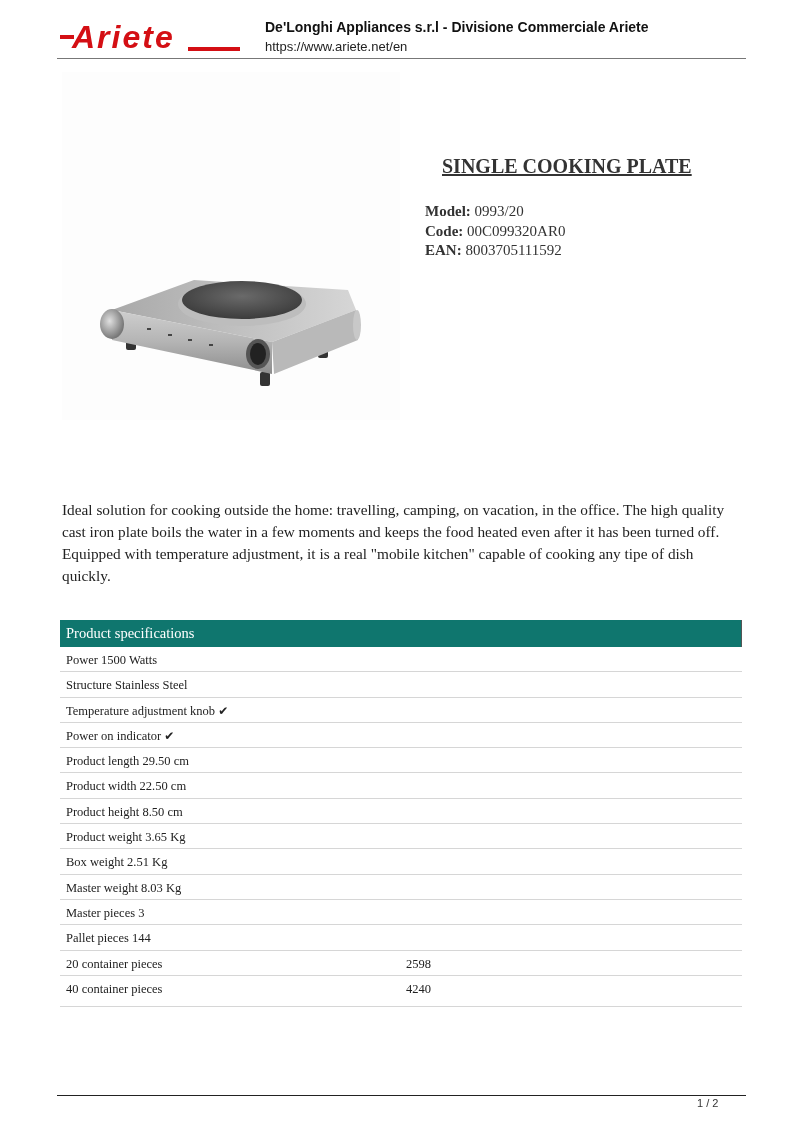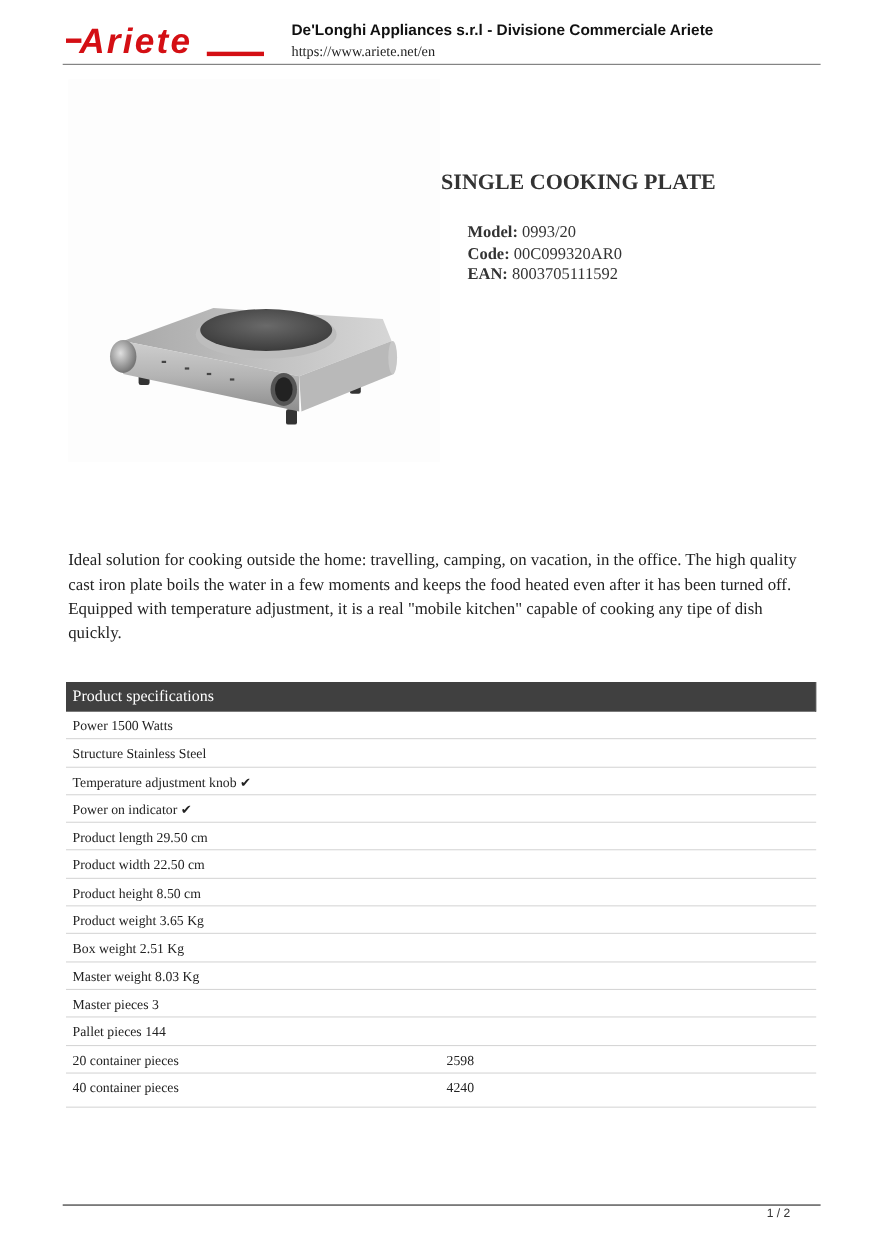--- a/index.html
+++ b/index.html
@@ -2,38 +2,38 @@
 <html><head>
 <meta charset="utf-8">
 <style>
   html, body { margin: 0; padding: 0; background: #ffffff; }
   body { width: 802px; height: 1134px; position: relative; overflow: hidden; color: #222; }
   .page { position: absolute; inset: 0; }
 
   
   .logo { position: absolute; left: 60px; top: 20px; width: 180px; height: 34px; }
   .company { position: absolute; left: 265px; top: 19px; font-family: "Liberation Sans", sans-serif; font-weight: bold; font-size: 14px; color: #111; white-space: nowrap; }
-  .url { position: absolute; left: 265px; top: 39px; font-family: Liberation Serif, serif; font-size: 13px; color: #222; white-space: nowrap; }
+  .url { position: absolute; left: 265px; top: 39px; font-family: Liberation Sans, sans-serif; font-size: 13px; color: #222; white-space: nowrap; }
   .header-rule { position: absolute; left: 57px; top: 58px; width: 689px; height: 1px; background: #777; }
 
   
   .product-image { position: absolute; left: 62px; top: 72px; width: 338px; height: 348px; background: #fdfdfd; }
   .product-image svg { position: absolute; left: 0; top: 0; }
 
   
-  .title { position: absolute; left: 401px; top: 155px; font-family: "Liberation Serif", serif; font-weight: bold; font-size: 20px; color: #333; white-space: nowrap; letter-spacing: 0; }
+  .title { position: absolute; left: 442px; top: 155px; font-family: "Liberation Serif", serif; font-weight: bold; font-size: 20px; color: #333; white-space: nowrap; letter-spacing: 0; text-decoration: underline; }
   .meta { position: absolute; left: 425px; top: 202px; font-family: "Liberation Serif", serif; font-size: 15px; color: #333; line-height: 19.5px; }
   .meta b { color: #333; }
 
   
   .description { position: absolute; left: 62px; top: 499px; width: 680px; font-family: "Liberation Serif", serif; font-size: 15.3px; line-height: 22px; color: #222; }
 
   
   .specs { position: absolute; left: 60px; top: 620px; width: 682px; font-family: "Liberation Serif", serif; }
-  .specs-header { height: 27px; background: #404040; color: #fff; font-size: 14.5px; line-height: 27px; padding-left: 6px; border-right: 1px solid #555; }
+  .specs-header { height: 27px; background: #0f766e; color: #fff; font-size: 14.5px; line-height: 27px; padding-left: 6px; border-right: 1px solid #555; }
   .spec-row { position: relative; height: 25.3px; border-bottom: 1.5px solid #d6d6d6; font-size: 12.5px; line-height: 26px; color: #222; box-sizing: border-box; }
   .spec-row .label { position: absolute; left: 6px; top: 0; white-space: nowrap; text-align: right; }
   .spec-row .value { position: absolute; left: 346px; top: 0; white-space: nowrap; }
   .spec-row.last { height: 31px; }
   .check { font-family: "DejaVu Sans", sans-serif; font-size: 12px; }
 
   
   .footer-rule { position: absolute; left: 57px; top: 1095px; width: 689px; height: 1px; background: #222; }
   .page-number { position: absolute; left: 697px; top: 1097px; font-family: "Liberation Sans", sans-serif; font-size: 11px; color: #333; }
 </style>

